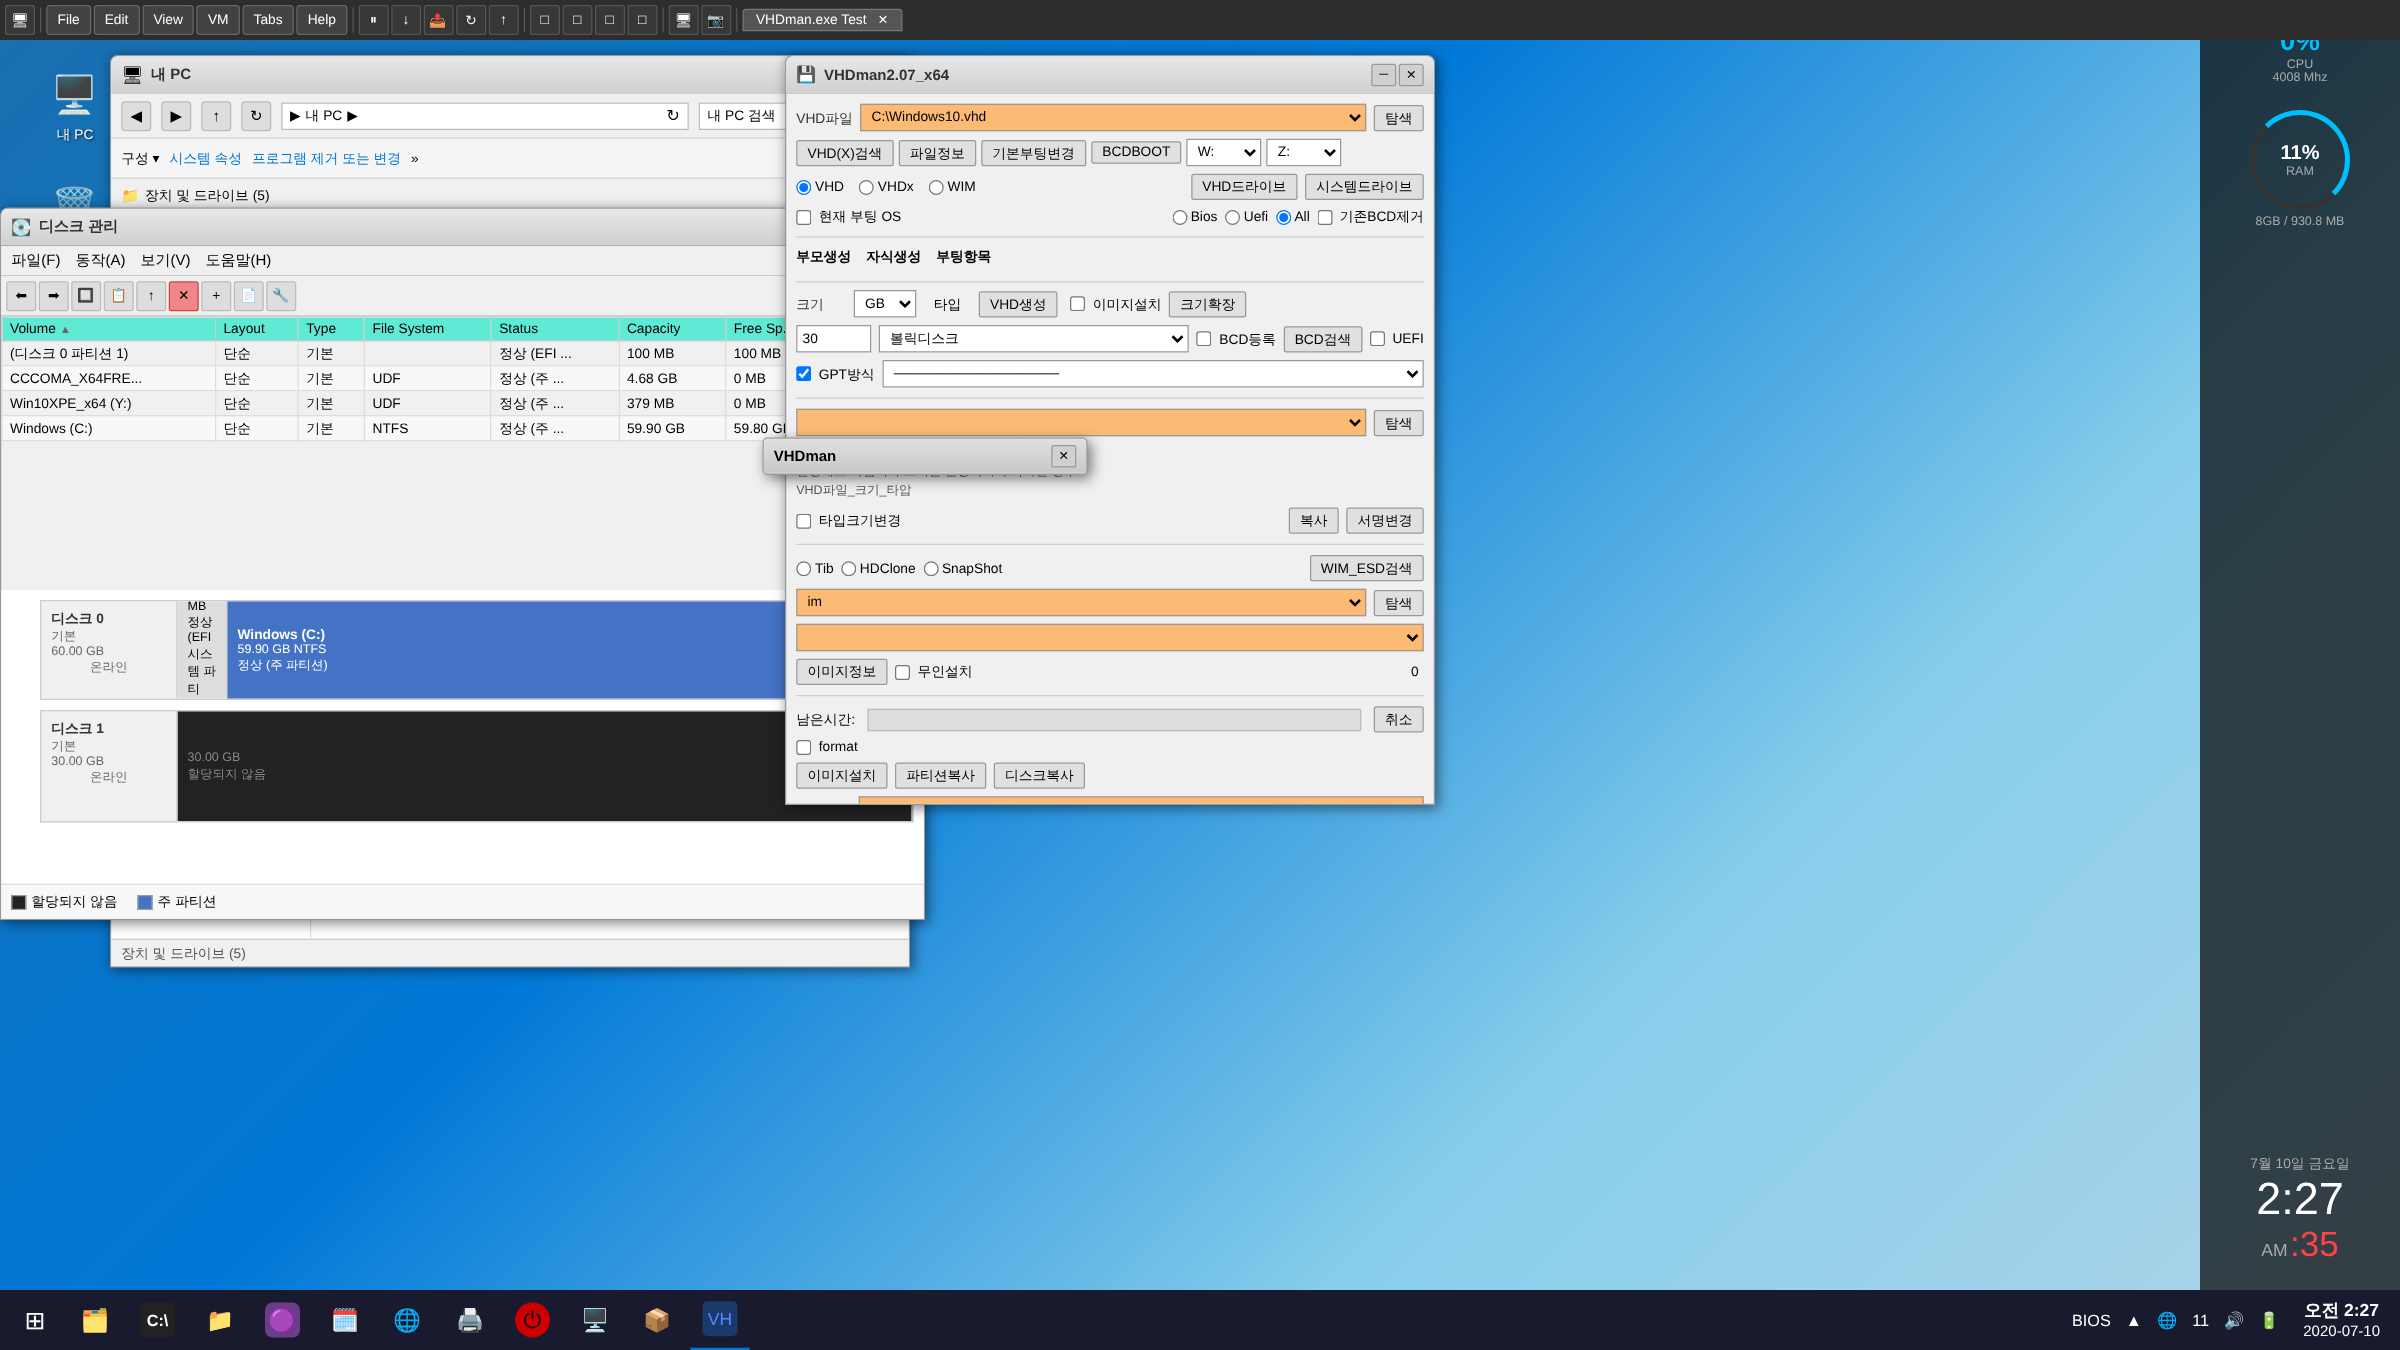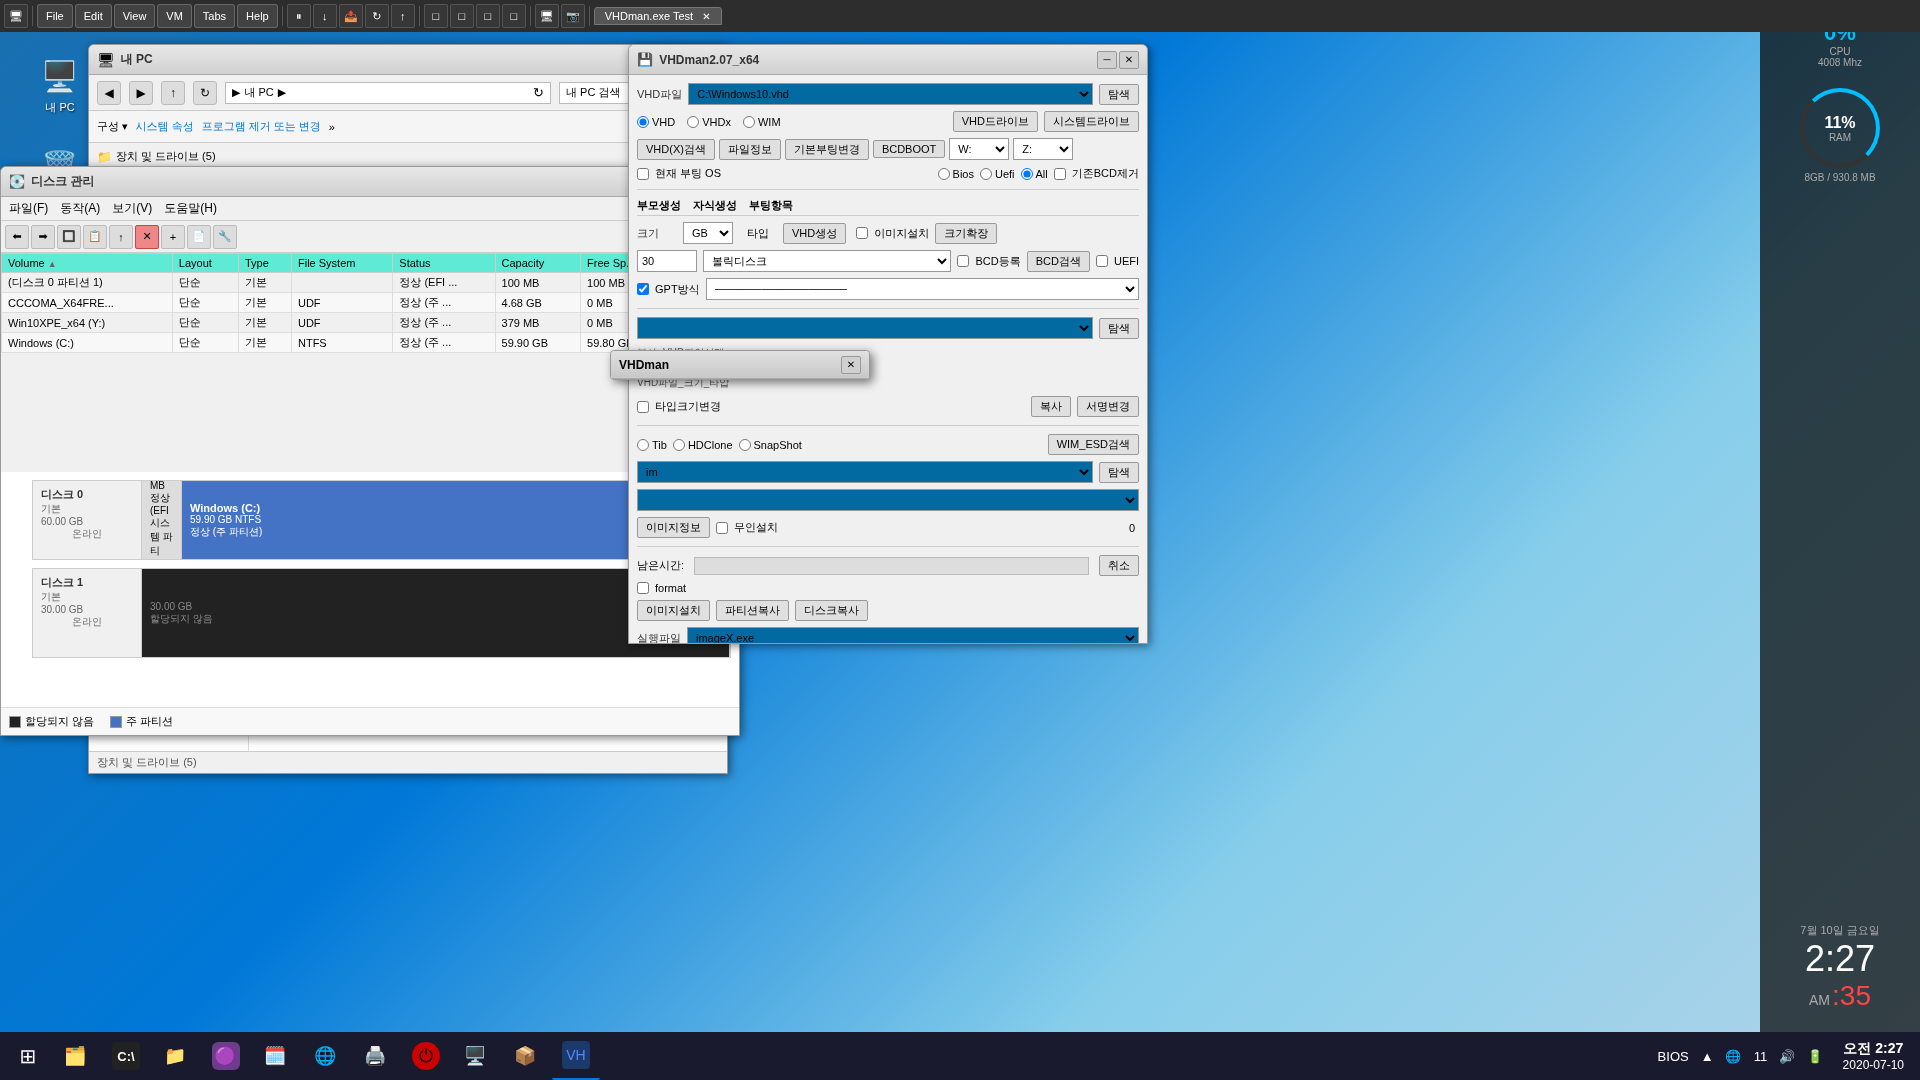--- a/index.html
+++ b/index.html
@@ -458,21 +458,21 @@
     .vhd-row {
       display: flex;
       align-items: center;
       gap: 6px;
     }
     .vhd-label { font-size: 11px; color: #333; min-width: 40px; }
     .vhd-input {
       flex: 1;
       height: 22px;
       border: 1px solid #999;
-      background: #0369a1;
+      background: #fdba74;
       padding: 0 4px;
       font-size: 11px;
     }
     .vhd-btn {
       padding: 2px 8px;
       background: #e0e0e0;
       border: 1px solid #999;
       border-radius: 2px;
       font-size: 11px;
       cursor: pointer;
@@ -488,21 +488,21 @@
       align-items: center;
       gap: 3px;
       font-size: 11px;
     }
     .vhd-section-header {
       display: flex;
       gap: 12px;
       font-size: 11px;
       font-weight: bold;
       border-bottom: 1px solid #ccc;
-      padding-bottom: 2px;
+      padding-bottom: 12px;
     }
     .vhd-section-header span { cursor: pointer; }
     .vhd-checkbox-row {
       display: flex;
       align-items: center;
       gap: 6px;
       font-size: 11px;
     }
     .vhd-select {
       height: 22px;
@@ -929,51 +929,51 @@
   <div class="vhdman-content">
 
     <div class="vhd-row">
       <span class="vhd-label">VHD파일</span>
       <select class="vhd-input" style="flex:1;">
         <option>C:\Windows10.vhd</option>
       </select>
       <button class="vhd-btn">탐색</button>
     </div>
 
+    <div class="vhd-row" style="flex-wrap:wrap;gap:4px;">
+      <button class="vhd-btn">VHD(X)검색</button>
+      <button class="vhd-btn">파일정보</button>
+      <button class="vhd-btn">기본부팅변경</button>
+      <button class="vhd-btn">BCDBOOT</button>
+      <select class="vhd-select" style="width:60px;">
+        <option>W:</option>
+      </select>
+      <select class="vhd-select" style="width:60px;">
+        <option>Z:</option>
+      </select>
+    </div>
+
     <div class="vhd-row">
       <div class="vhd-radio-group">
         <label class="vhd-radio">
             <input type="radio" name="vhd-type" checked="" style=""> 
             <span>VHD</span>
           </label>
         <label class="vhd-radio">
             <input type="radio" name="vhd-type" style=""> 
             <span>VHDx</span>
           </label>
         <label class="vhd-radio">
             <input type="radio" name="vhd-type" style=""> 
             <span>WIM</span>
           </label>
       </div>
       <div style="flex:1;"></div>
       <button class="vhd-btn">VHD드라이브</button>
       <button class="vhd-btn">시스템드라이브</button>
-    </div>
-
-    <div class="vhd-row" style="flex-wrap:wrap;gap:4px;">
-      <button class="vhd-btn">VHD(X)검색</button>
-      <button class="vhd-btn">파일정보</button>
-      <button class="vhd-btn">기본부팅변경</button>
-      <button class="vhd-btn">BCDBOOT</button>
-      <select class="vhd-select" style="width:60px;">
-        <option>W:</option>
-      </select>
-      <select class="vhd-select" style="width:60px;">
-        <option>Z:</option>
-      </select>
     </div>
 
     <div class="vhd-row">
       <label class="vhd-checkbox-row">
         <input type="checkbox" style="">
         <span>현재 부팅 OS</span>
       </label>
       <div style="flex:1"></div>
       <label class="vhd-radio">
           <input type="radio" name="bios-type" style=""> 

